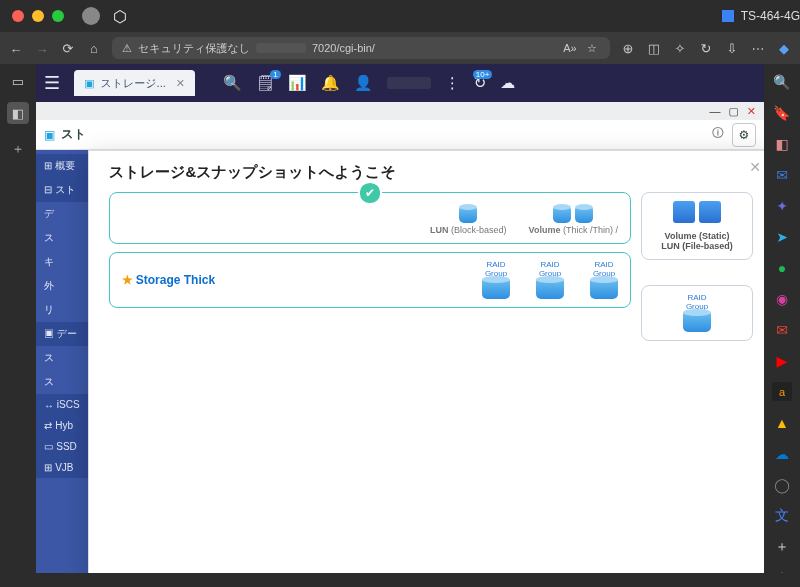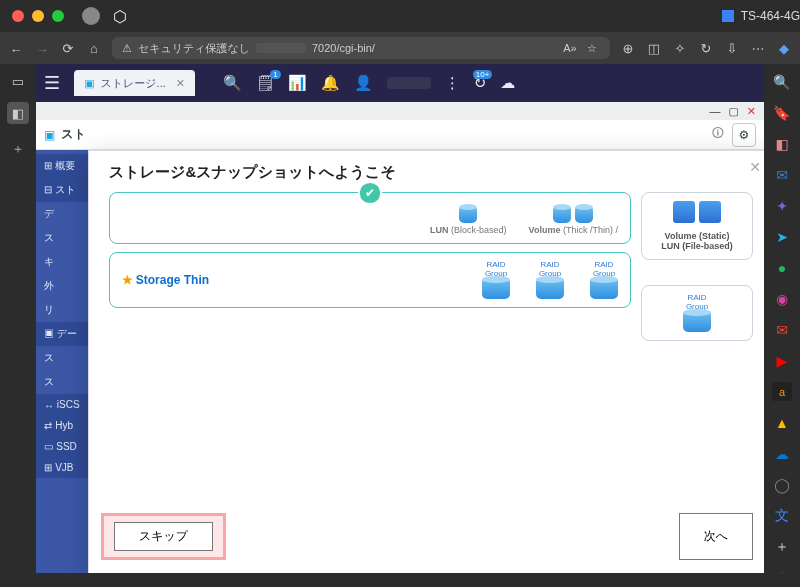--- a/index.html
+++ b/index.html
@@ -232,21 +232,21 @@
                   <div class="cylset">
                       <span class="cyl"></span>
                       <span class="cyl"></span>
                     </div>
                   <div><b>Volume</b> <span>(Thick /Thin)</span> /</div>
                 </div>
               </div>
             </div>
 
             <div class="card">
-              <div class="lab"><span class="st">★</span><span>Storage Thin</span></div>
+              <div class="lab"><span class="st">★</span><span>Storage Thick</span></div>
               <div style="margin-left:auto;display:flex;gap:26px">
                 <div class="raid">
                     <span>RAID</span>
                     <span>Group</span>
                     <span class="cyl"></span>
                   </div>
                 <div class="raid">
                     <span>RAID</span>
                     <span>Group</span>
                     <span class="cyl"></span>
@@ -270,26 +270,19 @@
               <div class="raid">
                   <span>RAID</span>
                   <span>Group</span>
                   <span class="cyl"></span>
                 </div>
             </div>
           </div>
         </div>
 
 
-        <div class="m-ftr">
-          <div class="hlbox">
-            <button class="btn">スキップ</button>
-          </div>
-          <span class="sp"></span>
-          <button class="btn">次へ</button>
-        </div>
       </div>
 
     </div>
   </div>
 </div>
 
 <div class="edge-bottom-strip"></div>
 
 </body></html>

